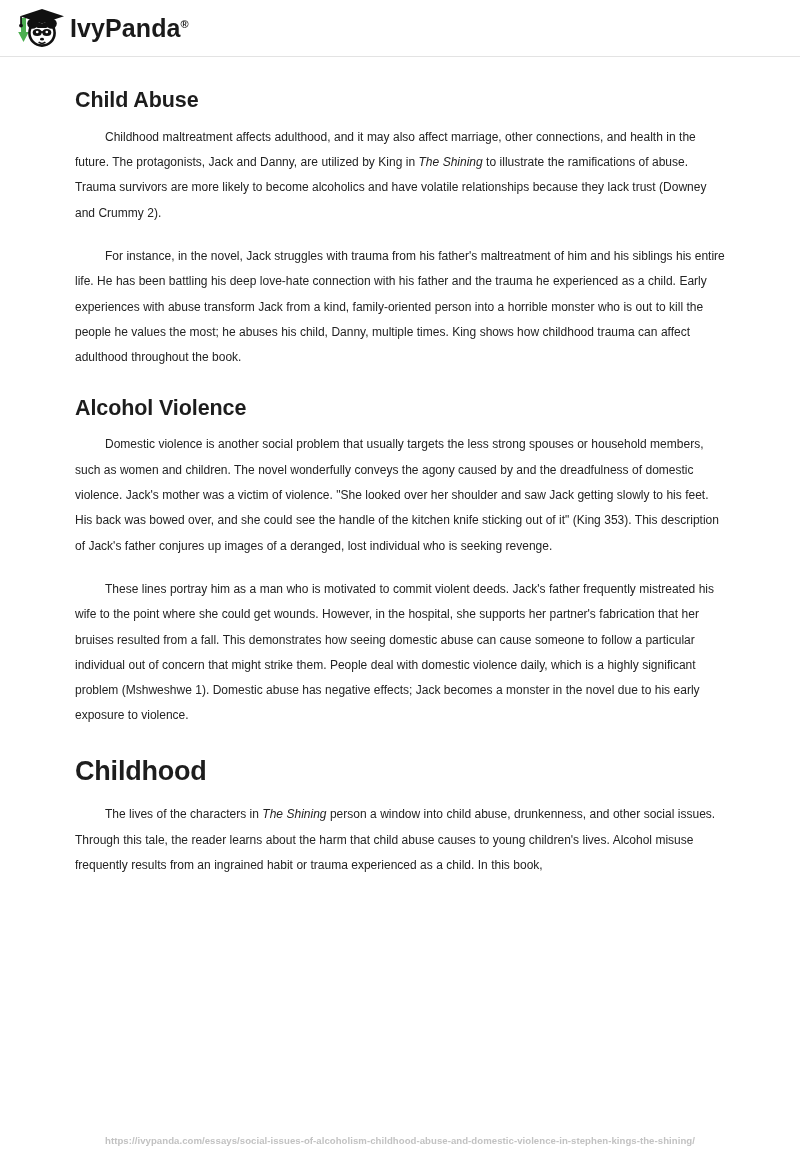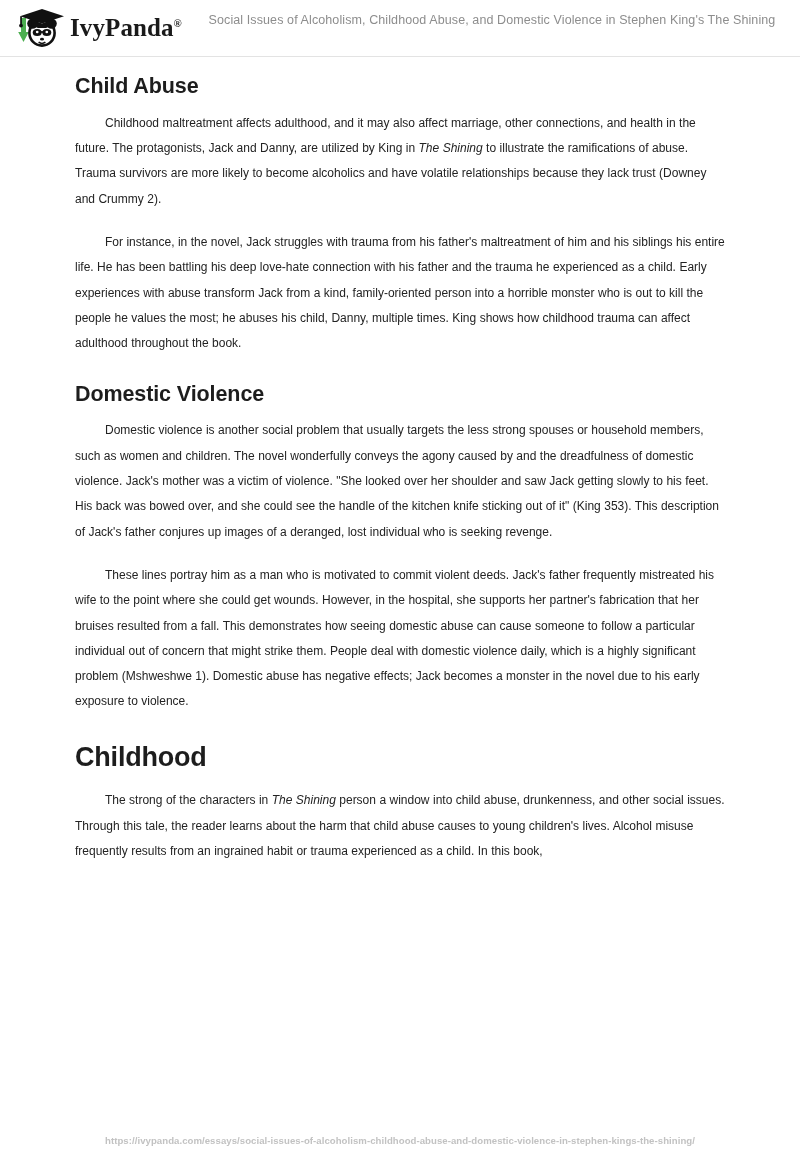--- a/index.html
+++ b/index.html
@@ -37,21 +37,21 @@
     flex: 0 0 auto;
   }
   .brand-mark {
     width: 54px;
     height: 48px;
     flex: 0 0 auto;
     position: relative;
   }
   .brand-mark svg { display: block; }
   .brand-word {
-    font-family: Liberation Serif, serif;
+    font-family: Liberation Sans, sans-serif;
     font-weight: bold;
     font-size: 25px;
     letter-spacing: 0.1px;
     color: #1a1a1a;
     margin-left: 2px;
     white-space: nowrap;
     position: relative;
   }
   .brand-word .reg {
     font-size: 11px;
@@ -94,21 +94,21 @@
   h3.section-title {
     font-size: 21.5px;
     font-weight: bold;
     line-height: 1.25;
     margin: 24px 0 11px 0;
     color: #1d1d1d;
     letter-spacing: -0.1px;
   }
   h2.section-title:first-child,
   h3.section-title:first-child {
-    margin-top: 0;
+    margin-top: 14px;
   }
 
   p.body-text {
     font-size: 12px;
     line-height: 25.3px;
     margin: 0 0 18px 0;
     text-indent: 30px;
     color: #232323;
     text-align: left;
     word-spacing: 0.1px;
@@ -176,31 +176,30 @@
           <polygon points="28,5 50,12.2 28,19.4 6,12.2"></polygon>
           <path d="M17.5 15.6 L17.5 21.4 q10.5 5.4 21 0 L38.5 15.6 L28 19.4 Z"></path>
           <rect x="6.2" y="12.4" width="1.7" height="8.6"></rect>
           <circle cx="7.0" cy="21.6" r="1.9"></circle>
         </g>
       </svg>
     </span>
     <span class="brand-word"><span>IvyPanda</span><span class="reg">®</span></span>
   </div>
 
-  <div class="header-title">Social Issues of Alcoholism, Childhood Abuse, and Domestic Violence in Stephen King's The Shining</div>
 </div>
 
 <div class="content">
   <div class="content-inner" id="sections-root">
       <h3 class="section-title">Child Abuse</h3>
       <p class="body-text"><span>Childhood maltreatment affects adulthood, and it may also affect marriage, other connections, and health in the future. The protagonists, Jack and Danny, are utilized by King in </span><em>The Shining</em><span> to illustrate the ramifications of abuse. Trauma survivors are more likely to become alcoholics and have volatile relationships because they lack trust (Downey and Crummy 2).</span></p>
       <p class="body-text"><span>For instance, in the novel, Jack struggles with trauma from his father's maltreatment of him and his siblings his entire life. He has been battling his deep love-hate connection with his father and the trauma he experienced as a child. Early experiences with abuse transform Jack from a kind, family-oriented person into a horrible monster who is out to kill the people he values the most; he abuses his child, Danny, multiple times. King shows how childhood trauma can affect adulthood throughout the book.</span></p>
-      <h3 class="section-title">Domestic Violence</h3>
+      <h3 class="section-title">Alcohol Violence</h3>
       <p class="body-text"><span>Domestic violence is another social problem that usually targets the less strong spouses or household members, such as women and children. The novel wonderfully conveys the agony caused by and the dreadfulness of domestic violence. Jack's mother was a victim of violence. "She looked over her shoulder and saw Jack getting slowly to his feet. His back was bowed over, and she could see the handle of the kitchen knife sticking out of it" (King 353). This description of Jack's father conjures up images of a deranged, lost individual who is seeking revenge.</span></p>
       <p class="body-text"><span>These lines portray him as a man who is motivated to commit violent deeds. Jack's father frequently mistreated his wife to the point where she could get wounds. However, in the hospital, she supports her partner's fabrication that her bruises resulted from a fall. This demonstrates how seeing domestic abuse can cause someone to follow a particular individual out of concern that might strike them. People deal with domestic violence daily, which is a highly significant problem (Mshweshwe 1). Domestic abuse has negative effects; Jack becomes a monster in the novel due to his early exposure to violence.</span></p>
       <h2 class="section-title">Childhood</h2>
-      <p class="body-text"><span>The strong of the characters in </span><em>The Shining</em><span> person a window into child abuse, drunkenness, and other social issues. Through this tale, the reader learns about the harm that child abuse causes to young children's lives. Alcohol misuse frequently results from an ingrained habit or trauma experienced as a child. In this book,</span></p>
+      <p class="body-text"><span>The lives of the characters in </span><em>The Shining</em><span> person a window into child abuse, drunkenness, and other social issues. Through this tale, the reader learns about the harm that child abuse causes to young children's lives. Alcohol misuse frequently results from an ingrained habit or trauma experienced as a child. In this book,</span></p>
     </div>
 </div>
 
 <div class="page-footer">
   <span class="footer-url">https://ivypanda.com/essays/social-issues-of-alcoholism-childhood-abuse-and-domestic-violence-in-stephen-kings-the-shining/</span>
 </div>
 
 </body></html>

